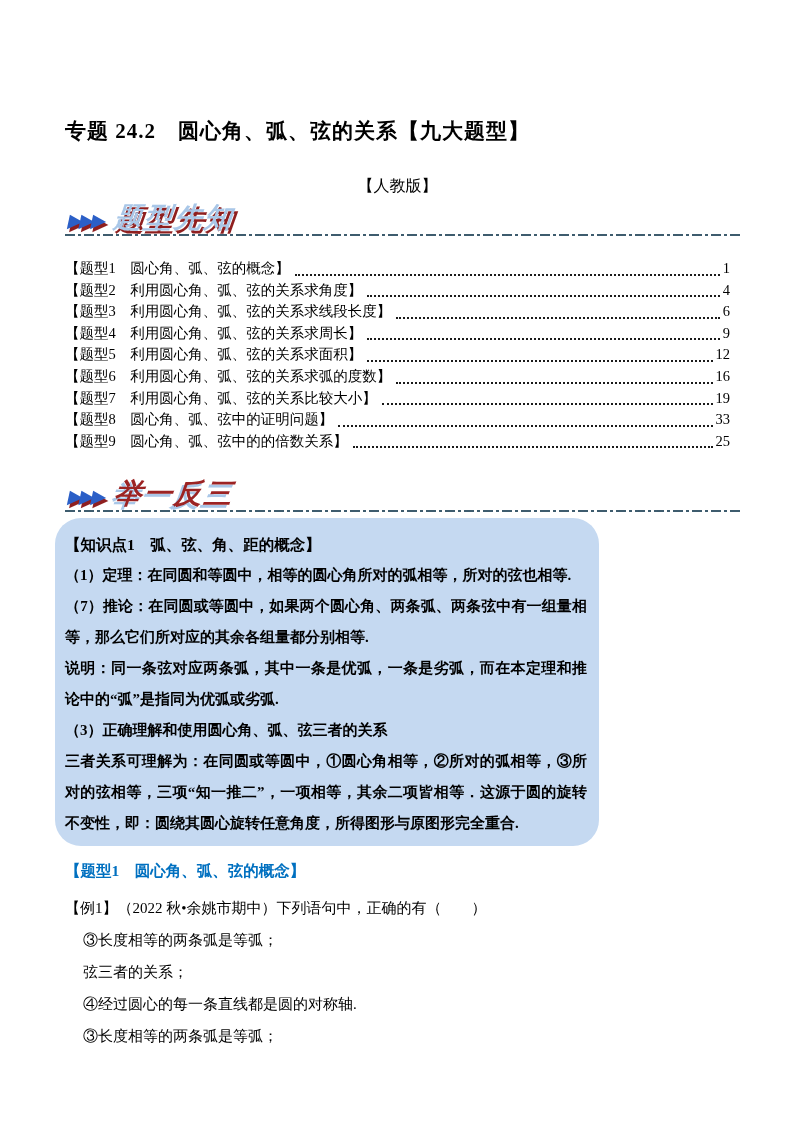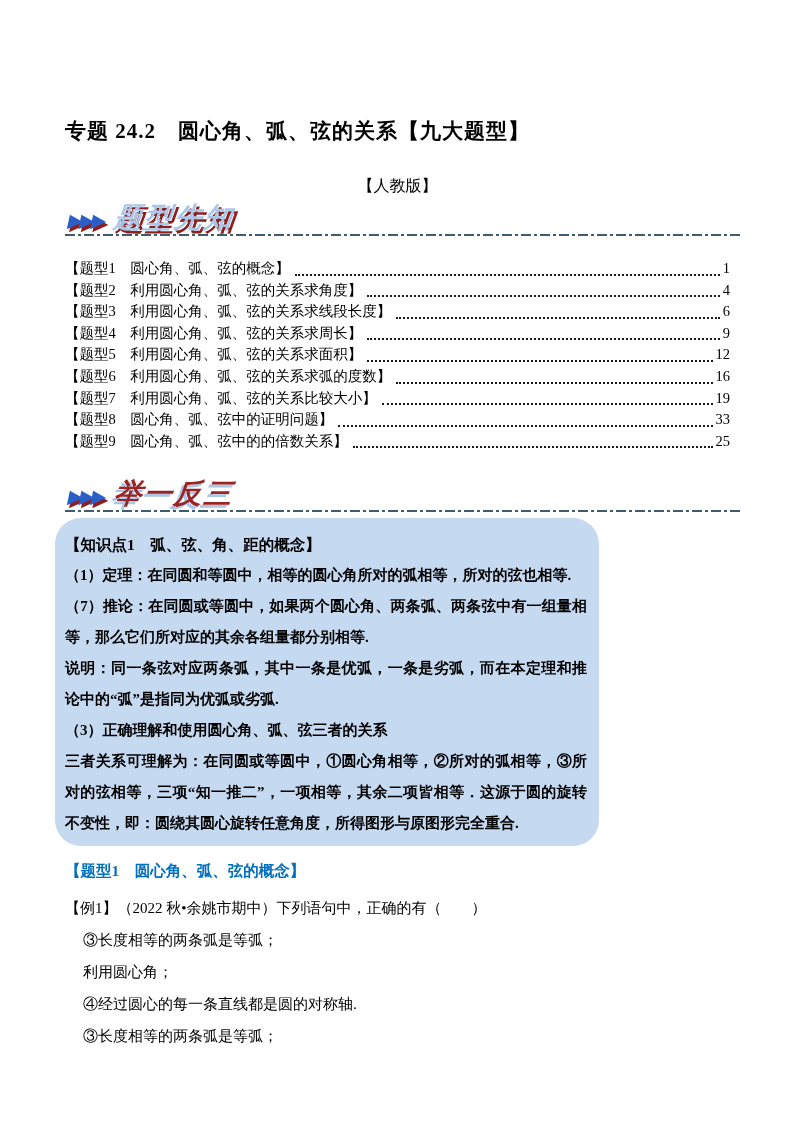--- a/index.html
+++ b/index.html
@@ -155,18 +155,18 @@
     <p>说明：同一条弦对应两条弧，其中一条是优弧，一条是劣弧，而在本定理和推论中的“弧”是指同为优弧或劣弧.</p>
     <p>（3）正确理解和使用圆心角、弧、弦三者的关系</p>
     <p>三者关系可理解为：在同圆或等圆中，①圆心角相等，②所对的弧相等，③所对的弦相等，三项“知一推二”，一项相等，其余二项皆相等．这源于圆的旋转不变性，即：圆绕其圆心旋转任意角度，所得图形与原图形完全重合.</p>
   </div>
 
   <h2 class="section-heading">【题型1　圆心角、弧、弦的概念】</h2>
 
   <div class="example">
     <p class="example-intro">【例1】（2022 秋•余姚市期中）下列语句中，正确的有（　　）</p>
     <p class="statement">③长度相等的两条弧是等弧；</p>
-    <p class="statement">利用圆心角；</p>
+    <p class="statement">弦三者的关系；</p>
     <p class="statement">④经过圆心的每一条直线都是圆的对称轴.</p>
     <p class="statement">③长度相等的两条弧是等弧；</p>
   </div>
 
 </div>
 
 </body></html>

